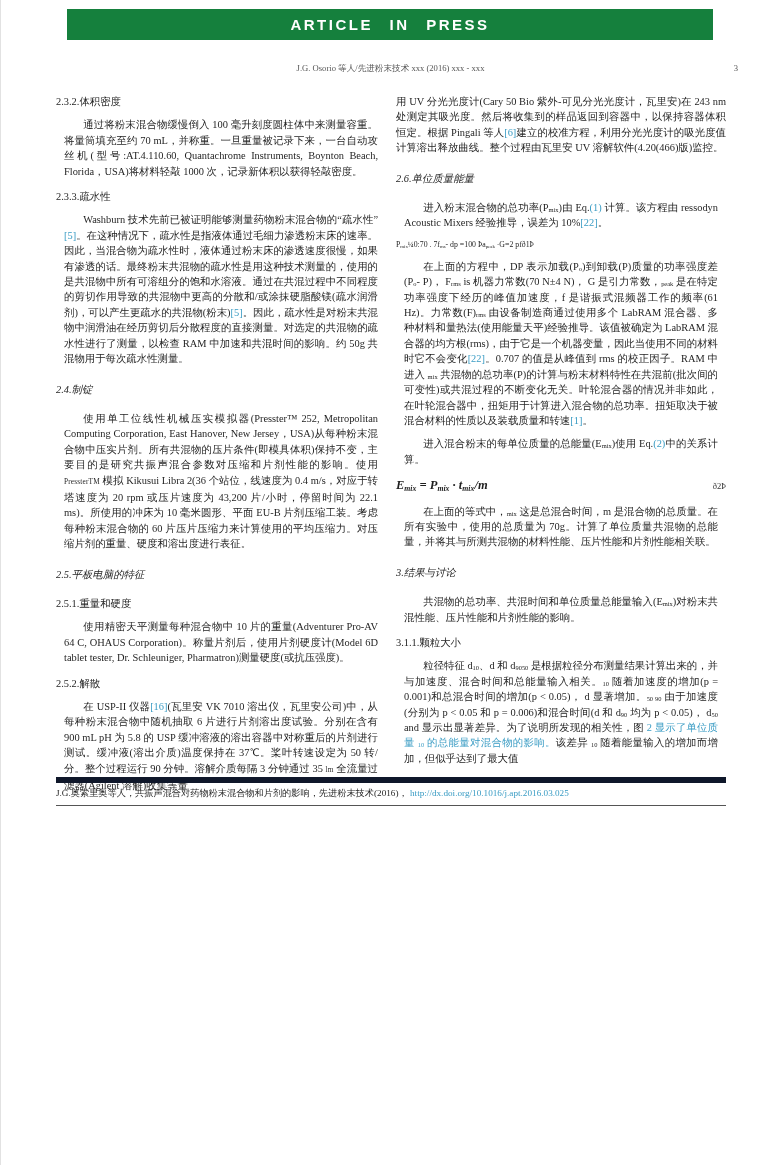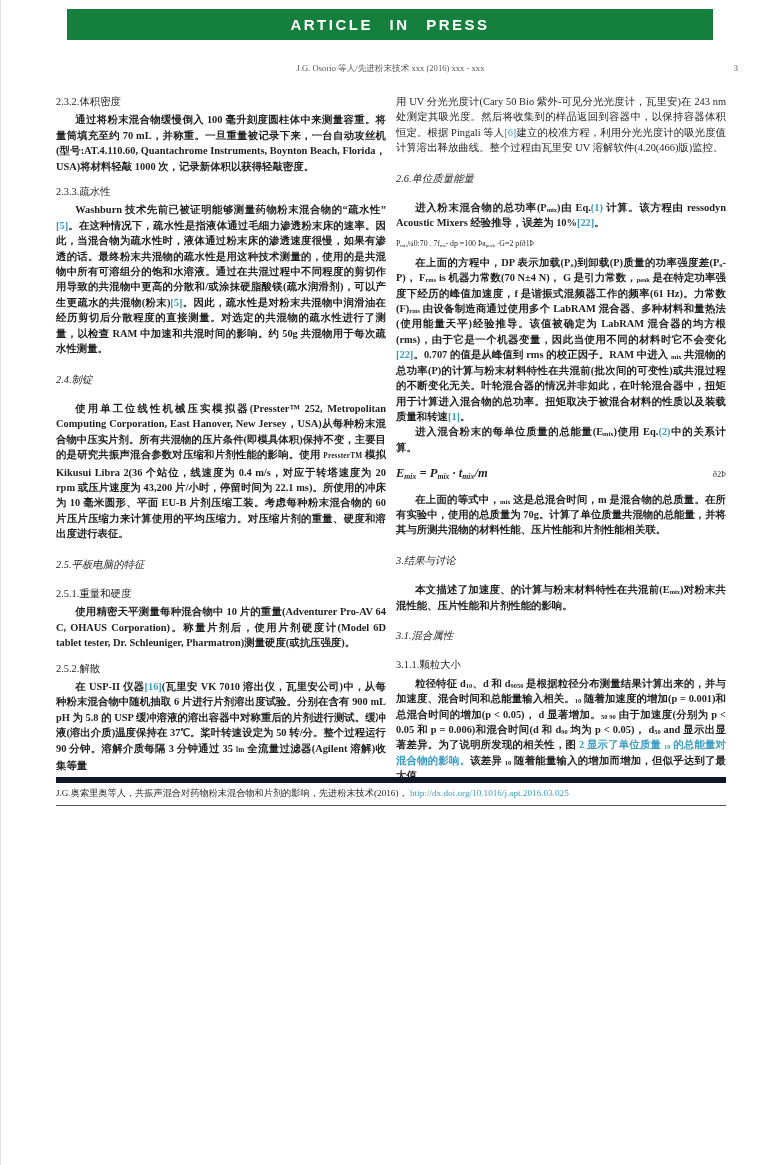--- a/index.html
+++ b/index.html
@@ -36,21 +36,21 @@
     display:flex;gap:10px;
   }
   .col{
     width:330px;
     font-size:10.4px;line-height:15.4px;
     text-align:justify;
   }
   .blk-h2{font-style:italic;margin:15px 0 14px;}
   .blk-h3{margin:10px 0 3px;}
   .col > .blk-h3:first-child{margin-top:0;}
-  .blk-p{margin:0;text-indent:1.85em;font-weight:bold;}
+  .blk-p{margin:8px;text-indent:1.85em;}
   .blk-pc{margin:0;}
   .blk-eqi{font-size:7.8px;line-height:12px;margin:7px 0 5px;text-align:left;}
   .blk-eqd{
     display:flex;justify-content:space-between;align-items:baseline;
     font-weight:bold;font-style:italic;font-size:12.5px;
     margin:11px 0 9px;text-align:left;
   }
   .eq-num{font-weight:normal;font-style:normal;font-size:8.5px;color:#333;}
   .sub{font-size:0.62em;vertical-align:-0.22em;line-height:0;}
   .ref{color:#3a9cc4;cursor:pointer;}
@@ -94,22 +94,21 @@
       <div class="blk-p"><span>进入粉末混合物的总功率(P</span><span class="sub">mix</span><span>)由 Eq.</span><span class="ref">(1)</span><span> 计算。该方程由 ressodyn Acoustic Mixers 经验推导，误差为 10%</span><span class="ref">[22]</span><span>。</span></div>
       <div class="blk-eqi"><span>P</span><span class="sub">mix</span><span>¼0:70 . 7f</span><span class="sub">ms</span><span>- dp =100 Þ</span><span>a</span><span class="sub">peak</span><span> ·G=2 pfð1Þ</span></div>
       <div class="blk-p"><span>在上面的方程中，DP 表示加载(P</span><span class="sub">o</span><span>)到卸载(P)质量的功率强度差(P</span><span class="sub">o</span><span>- P)， F</span><span class="sub">rms</span><span> is 机器力常数(70 N±4 N)， G 是引力常数，</span><span class="sub">peak</span><span> 是在特定功率强度下经历的峰值加速度，f 是谐振式混频器工作的频率(61 Hz)。力常数(F)</span><span class="sub">rms</span><span> 由设备制造商通过使用多个 LabRAM 混合器、多种材料和量热法(使用能量天平)经验推导。该值被确定为 LabRAM 混合器的均方根(rms)，由于它是一个机器变量，因此当使用不同的材料时它不会变化</span><span class="ref">[22]</span><span>。0.707 的值是从峰值到 rms 的校正因子。RAM 中进入 </span><span class="sub">mix</span><span> 共混物的总功率(P)的计算与粉末材料特性在共混前(批次间的可变性)或共混过程的不断变化无关。叶轮混合器的情况并非如此，在叶轮混合器中，扭矩用于计算进入混合物的总功率。扭矩取决于被混合材料的性质以及装载质量和转速</span><span class="ref">[1]</span><span>。</span></div>
       <div class="blk-p"><span>进入混合粉末的每单位质量的总能量(E</span><span class="sub">mix</span><span>)使用 Eq.</span><span class="ref">(2)</span><span>中的关系计算。</span></div>
       <div class="blk-eqd">
         <span class="eq-formula"><span>E</span><span class="sub">mix</span><span> = P</span><span class="sub">mix</span><span> · t</span><span class="sub">mix</span><span>/m</span></span>
         <span class="eq-num">ð2Þ</span>
       </div>
       <div class="blk-p"><span>在上面的等式中，</span><span class="sub">mix</span><span> 这是总混合时间，m 是混合物的总质量。在所有实验中，使用的总质量为 70g。计算了单位质量共混物的总能量，并将其与所测共混物的材料性能、压片性能和片剂性能相关联。</span></div>
       <div class="blk-h2"><span>3.结果与讨论</span></div>
-      <div class="blk-p"><span>本文描述了加速度、的计算与粉末材料特性在共混前(E</span><span class="sub">mix</span><span>)对粉末共混性能、压片性能和片剂性能的影响。</span></div>
-      <div class="blk-h2"><span>3.1.混合属性</span></div>
+      <div class="blk-p"><span>共混物的总功率、共混时间和单位质量总能量输入(E</span><span class="sub">mix</span><span>)对粉末共混性能、压片性能和片剂性能的影响。</span></div>
       <div class="blk-h3"><span>3.1.1.颗粒大小</span></div>
       <div class="blk-p"><span>粒径特征 d</span><span class="sub">10</span><span>、d 和 d</span><span class="sub">9050</span><span> 是根据粒径分布测量结果计算出来的，并与加速度、混合时间和总能量输入相关。</span><span class="sub">10</span><span> 随着加速度的增加(p = 0.001)和总混合时间的增加(p &lt; 0.05)， d 显著增加。</span><span class="sub">50 90</span><span> 由于加速度(分别为 p &lt; 0.05 和 p = 0.006)和混合时间(d 和 d</span><span class="sub">90</span><span> 均为 p &lt; 0.05)， d</span><span class="sub">50</span><span> and 显示出显著差异。为了说明所发现的相关性，图 </span><span class="ref">2</span><span> </span><span class="ref">显示了单位质量 </span><span class="ref sub">10</span><span class="ref"> 的总能量对混合物的影响。</span><span>该差异 </span><span class="sub">10</span><span> 随着能量输入的增加而增加，但似乎达到了最大值</span></div>
     </div>
 </div>
 
 <div class="footer">
   <span>J.G.奥索里奥等人，共振声混合对药物粉末混合物和片剂的影响，先进粉末技术(2016)， </span><a class="doi" href="#">http://dx.doi.org/10.1016/j.apt.2016.03.025</a>
 </div>
 
 </body></html>

